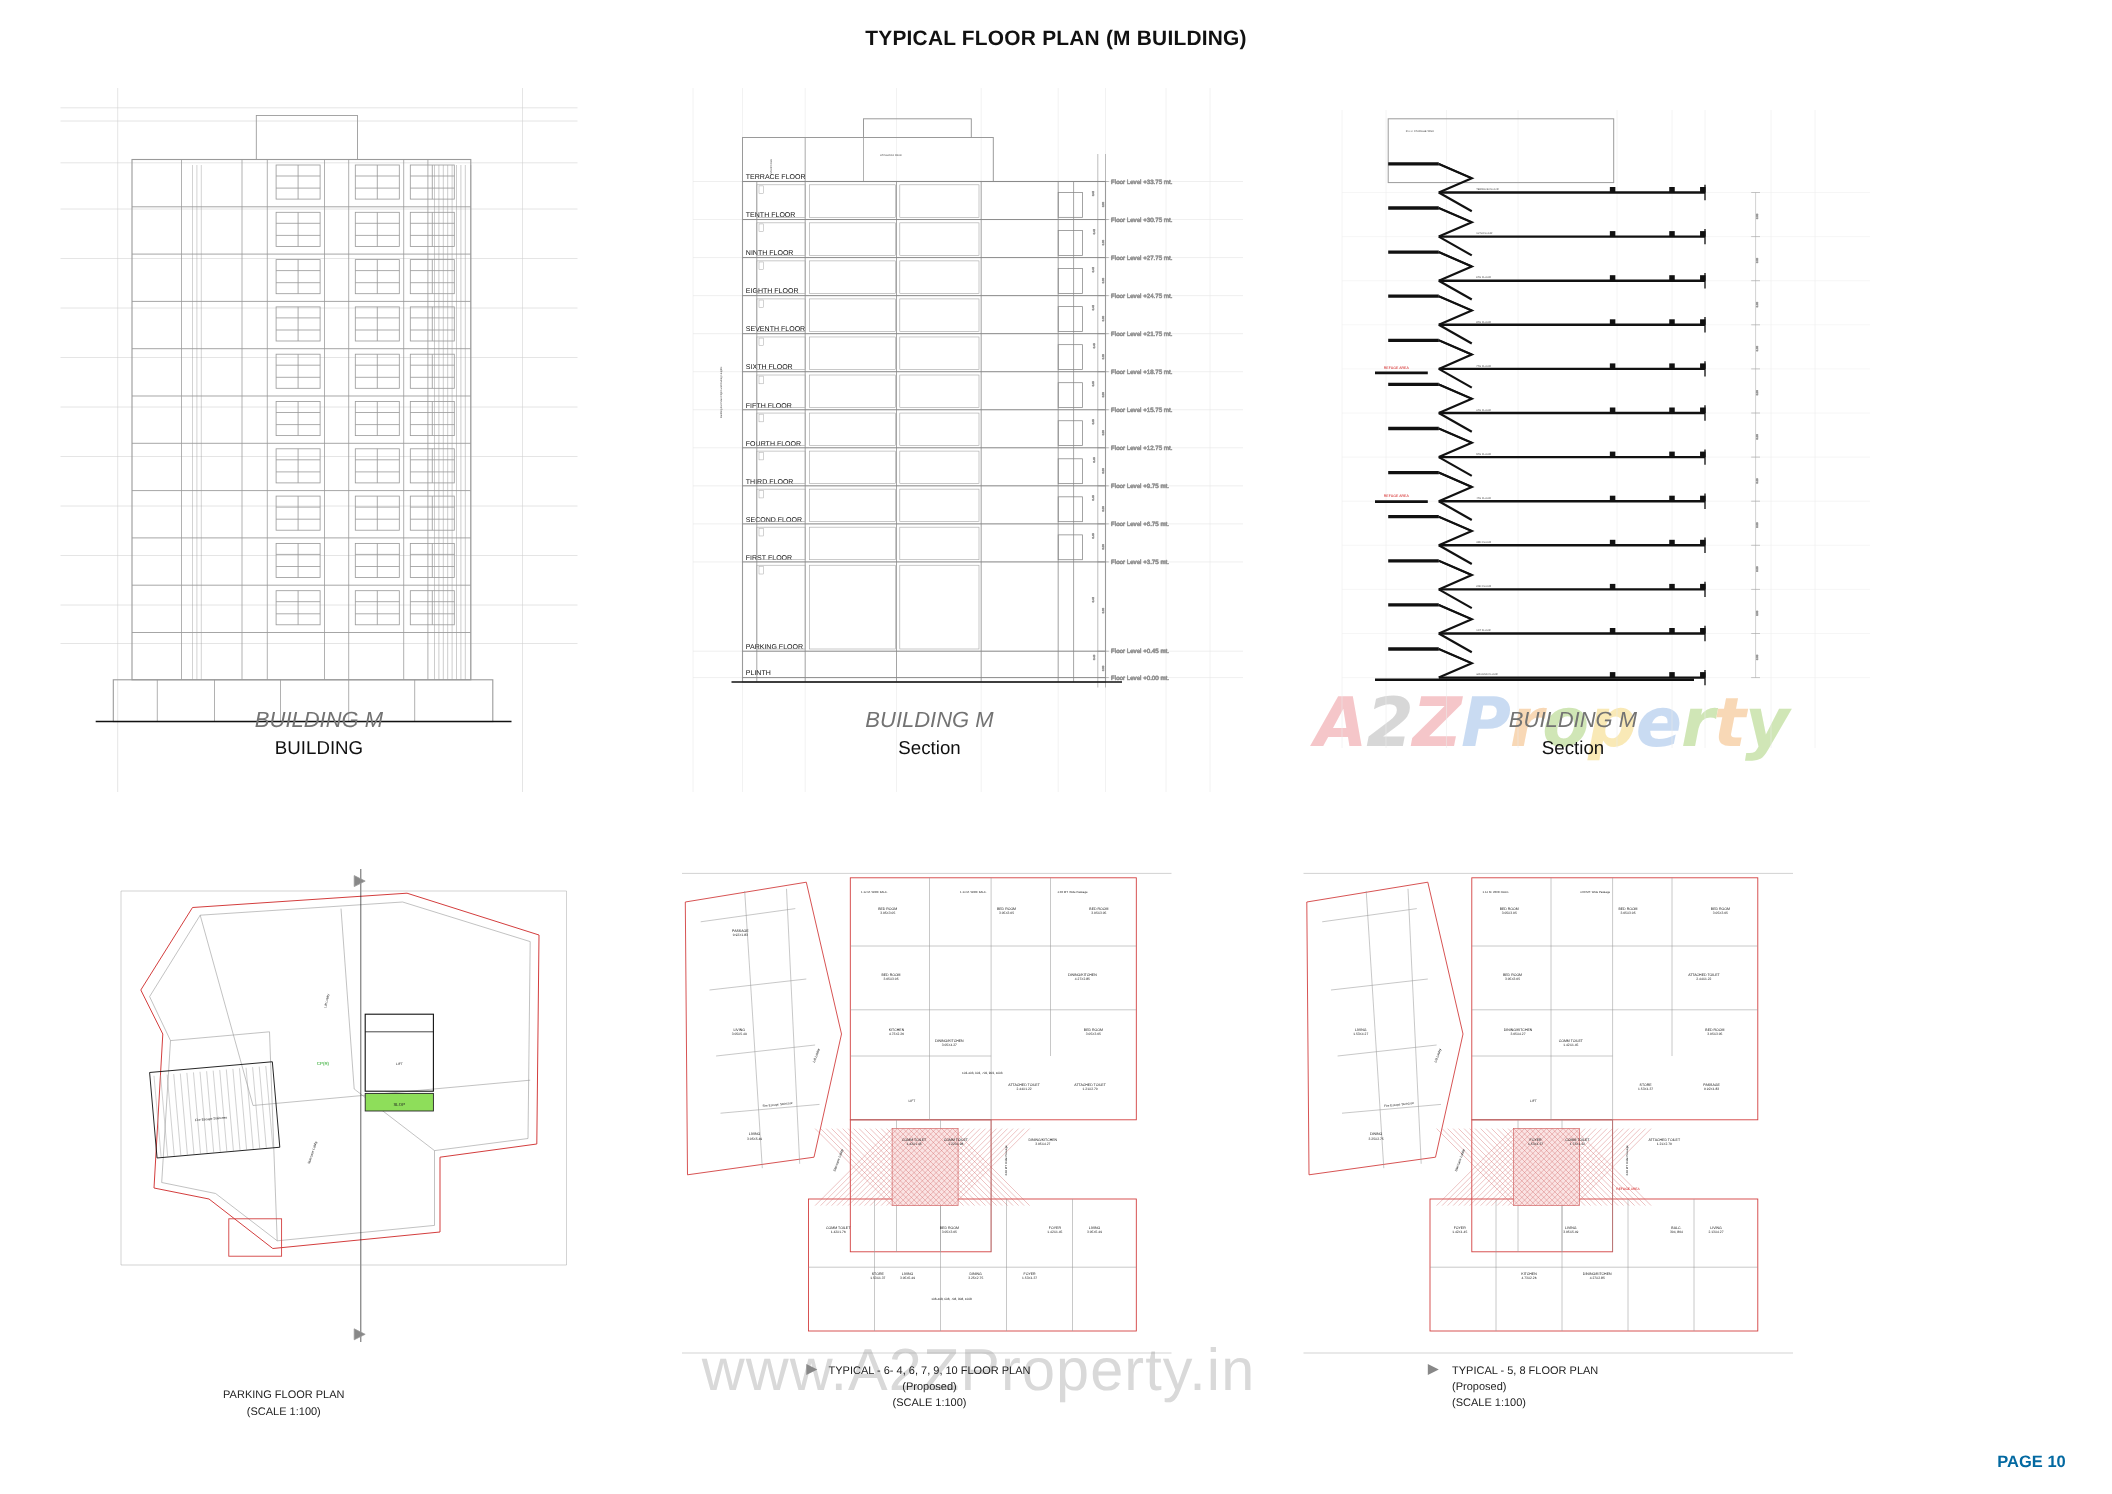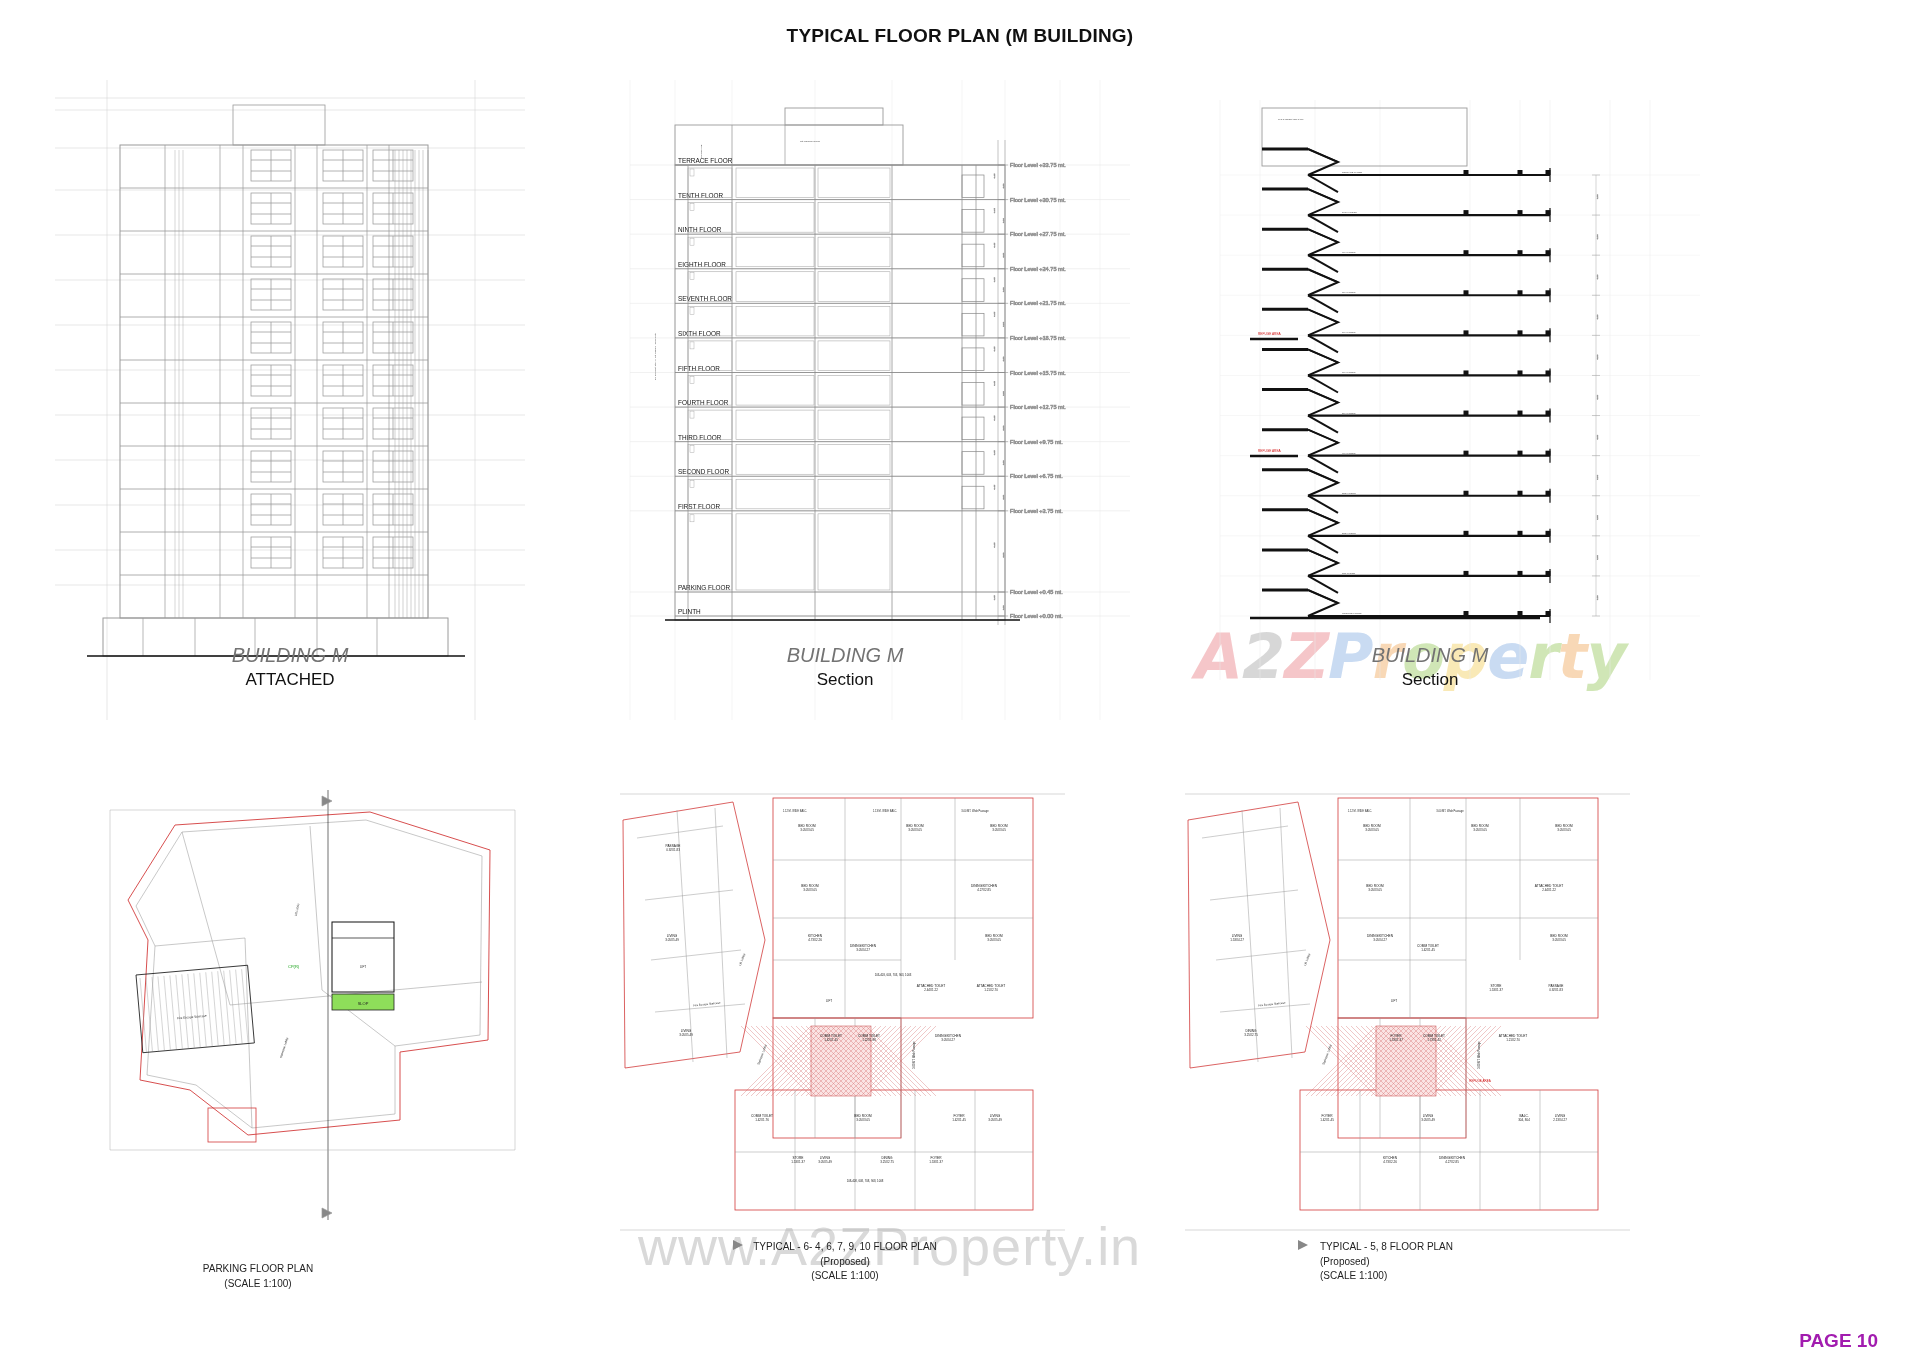--- a/index.html
+++ b/index.html
@@ -13,22 +13,22 @@
   }
   .page { position:absolute; inset:0;padding-left:28px; }
 
   
   .sheet-title{
     position:absolute; top:25px; left:0; width:100%;
     text-align:center; font-size:19px; font-weight:bold; color:#111;
     letter-spacing:.2px;
   }
   .page-no{
-    position:absolute; right:42px; bottom:6px;
-    font-size:19px; font-weight:bold; color:#a21caf;
+    position:absolute; right:42px; bottom:20px;
+    font-size:15px; font-weight:bold; color:#0369a1;
   }
 
   
   .wm-logo{
     position:absolute; left:1195px; top:620px;
     font-size:62px; font-weight:bold; letter-spacing:-1px;
     font-family:"DejaVu Sans", sans-serif;
     opacity:.40; pointer-events:none; white-space:nowrap;font-style:italic;
   }
   .wm-logo span{ display:inline-block; }
@@ -259,21 +259,21 @@
         <line x1="88" y1="538" x2="88" y2="576"></line>
         <line x1="140" y1="538" x2="140" y2="576"></line>
         <line x1="200" y1="538" x2="200" y2="576"></line>
         <line x1="262" y1="538" x2="262" y2="576"></line>
         <line x1="322" y1="538" x2="322" y2="576"></line>
       </g>
       <line class="lt" stroke-width="1.4" x1="32" y1="576" x2="410" y2="576"></line>
     </svg>
     <div class="cap" style="top:562px;">
       <span class="b">BUILDING M</span>
-      <span class="s">ATTACHED</span>
+      <span class="s">BUILDING</span>
     </div>
   </div>
 
   <div class="panel" style="left:630px; top:80px; width:500px; height:640px;">
     <svg width="500" height="640" viewBox="0 0 500 640">
       <g class="lgray" stroke-width="0.5" id="secgrid">
           <line x1="0" y1="85" x2="500" y2="85" stroke="#e2e2e2" stroke-width="0.5"></line>
           <line x1="0" y1="119.58333333333334" x2="500" y2="119.58333333333334" stroke="#e2e2e2" stroke-width="0.5"></line>
           <line x1="0" y1="154.16666666666669" x2="500" y2="154.16666666666669" stroke="#e2e2e2" stroke-width="0.5"></line>
           <line x1="0" y1="188.75" x2="500" y2="188.75" stroke="#e2e2e2" stroke-width="0.5"></line>

